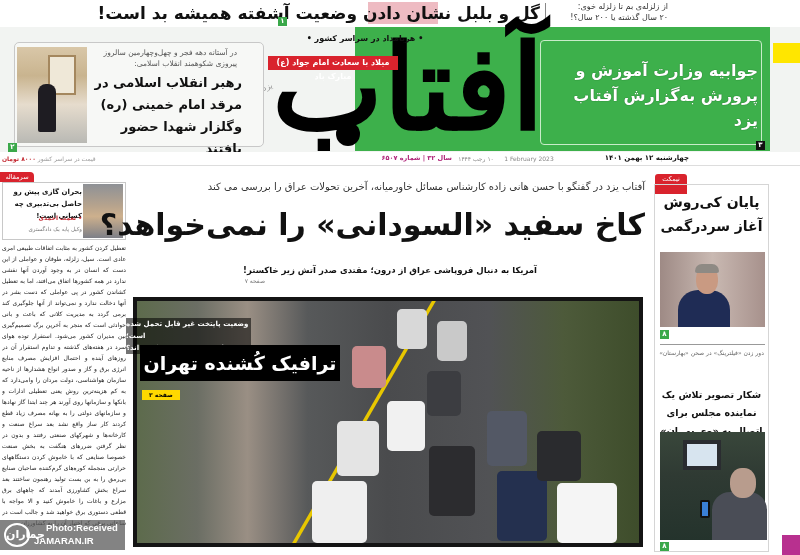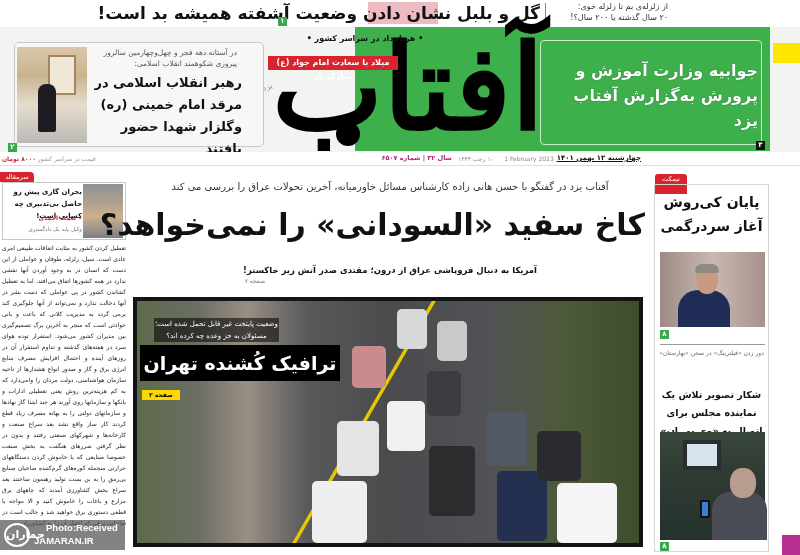--- a/index.html
+++ b/index.html
@@ -29,48 +29,48 @@
 
   #left-box { left: 14px; top: 42px; width: 250px; height: 105px; border: 1px solid #c8c8c8; border-radius: 5px; background: #f7f8f6; }
   #leader-photo { left: 17px; top: 47px; width: 70px; height: 96px; background: linear-gradient(#d9c7a8 0%, #c9b48f 30%, #e6dccd 60%, #b9b9b4 100%); }
   #leader-figure { left: 38px; top: 84px; width: 18px; height: 48px; background: #1e1c22; border-radius: 8px 8px 2px 2px; }
   #leader-window { left: 48px; top: 55px; width: 28px; height: 40px; background: #efe8d8; border: 2px solid #a4875e; }
   #leader-kicker { left: 92px; top: 47px; width: 145px; font-size: 7.5px; line-height: 11px; color: #555; direction: rtl; text-align: right; }
   #leader-headline { left: 92px; top: 72px; width: 150px; font-size: 13px; font-weight: bold; line-height: 22px; direction: rtl; text-align: right; color: #111; }
 
   
   #dateline { left: 0; top: 152px; width: 800px; height: 14px; border-bottom: 1px solid #ddd; background: #fff; }
-  #date-main { left: 536px; top: 153px; width: 105px; font-size: 7px; font-weight: bold; direction: rtl; text-align: right; line-height: 11px; text-decoration: underline; }
+  #date-main { left: 584px; top: 153px; width: 105px; font-size: 7px; font-weight: bold; direction: rtl; text-align: right; line-height: 11px; }
   #date-greg { left: 500px; top: 153px; width: 58px; font-size: 6px; color: #888; line-height: 11px; text-align: center; }
   #date-hijri { left: 455px; top: 153px; width: 42px; font-size: 6px; color: #888; line-height: 11px; direction: rtl; text-align: center; }
   #issue { left: 370px; top: 153px; width: 82px; font-size: 6.5px; color: #b0257a; line-height: 11px; direction: rtl; text-align: right; font-weight: bold; }
   #price { left: 2px; top: 153px; width: 105px; font-size: 6px; color: #999; line-height: 11px; direction: rtl; text-align: left; }
   #price-val { color: #c2242d; font-weight: bold; }
 
   
   #ed-tag { left: 0; top: 172px; width: 34px; height: 10px; background: #d9232d; color: #fff; font-size: 6.5px; line-height: 10px; text-align: center; border-radius: 0 4px 0 0; }
   #ed-box { left: 2px; top: 182px; width: 124px; height: 58px; border: 1px solid #c8c8c8; }
   #ed-photo { left: 83px; top: 184px; width: 40px; height: 54px; background: linear-gradient(#8e9196, #b6a38d 40%, #cdb08d 60%, #7d7f87); }
   #ed-title { left: 6px; top: 186px; width: 76px; font-size: 7px; line-height: 12px; font-weight: bold; direction: rtl; text-align: right; }
   #ed-author { left: 6px; top: 214px; width: 76px; font-size: 6px; color: #c2242d; font-weight: bold; direction: rtl; text-align: right; }
   #ed-role { left: 6px; top: 226px; width: 76px; font-size: 5.5px; color: #777; direction: rtl; text-align: right; }
   #ed-body { left: 2px; top: 242px; width: 124px; height: 305px; font-size: 6px; line-height: 11px; color: #222; direction: rtl; text-align: justify; overflow: hidden; }
 
   
-  #main-kicker { left: 135px; top: 180px; width: 510px; font-size: 10px; line-height: 14px; color: #333; direction: rtl; text-align: center; }
+  #main-kicker { left: 135px; top: 180px; width: 510px; font-size: 10px; line-height: 14px; color: #333; direction: rtl; }
   #main-headline { left: 135px; top: 203px; width: 510px; font-size: 30px; font-weight: bold; line-height: 44px; direction: rtl; text-align: right; white-space: nowrap; }
   #main-sub { left: 135px; top: 264px; width: 510px; font-size: 8.5px; font-weight: bold; line-height: 12px; direction: rtl; text-align: center; }
   #main-page-ref { left: 215px; top: 277px; width: 50px; font-size: 6px; color: #777; direction: rtl; text-align: right; }
 
   
   #traffic-photo { left: 133px; top: 297px; width: 510px; height: 250px; background: #141414; }
   #traffic-inner { left: 137px; top: 301px; width: 502px; height: 242px; overflow: hidden; background: linear-gradient(90deg, #5d6b4c 0%, #6b6e64 12%, #9a8f84 22%, #57595a 34%, #4a4b4d 50%, #515255 70%, #4d5a3a 85%, #3e4d2b 100%); }
   .lane { position: absolute; width: 4px; background: #e8c700; }
   .car { position: absolute; border-radius: 5px; }
-  #traffic-kicker { left: 154px; top: 318px; width: 125px; font-size: 7px; line-height: 12px; color: #fff; background: rgba(0,0,0,.55); direction: rtl; text-align: center; font-weight: normal; }
+  #traffic-kicker { left: 126px; top: 318px; width: 125px; font-size: 7px; line-height: 12px; color: #fff; background: rgba(0,0,0,.55); direction: rtl; text-align: left; font-weight: bold; }
   #traffic-title { left: 140px; top: 345px; width: 200px; height: 36px; background: #000; color: #fff; font-size: 19px; font-weight: bold; line-height: 36px; direction: rtl; text-align: center; }
   #traffic-page { left: 142px; top: 390px; width: 38px; height: 10px; background: #ffd800; color: #000; font-size: 6px; line-height: 10px; text-align: center; font-weight: bold; }
 
   
   #sport-tag { left: 655px; top: 174px; width: 32px; height: 20px; background: #d9232d; color: #fff; font-size: 6.5px; line-height: 10px; text-align: center; border-radius: 3px 3px 0 0; }
   #right-col { left: 654px; top: 184px; width: 115px; height: 368px; border: 1px solid #d5d5d5; }
   #sport-headline { left: 658px; top: 190px; width: 107px; font-size: 14px; font-weight: bold; line-height: 24px; direction: rtl; text-align: center; }
   #queiroz-photo { left: 660px; top: 252px; width: 105px; height: 75px; background: linear-gradient(90deg, #9e8a85, #c9b9b2 50%, #a7918c); }
   #queiroz-suit { left: 678px; top: 290px; width: 52px; height: 37px; background: #1f2c55; border-radius: 20px 20px 0 0; }
   #queiroz-head { left: 696px; top: 266px; width: 22px; height: 28px; background: #c99a82; border-radius: 45%; }

